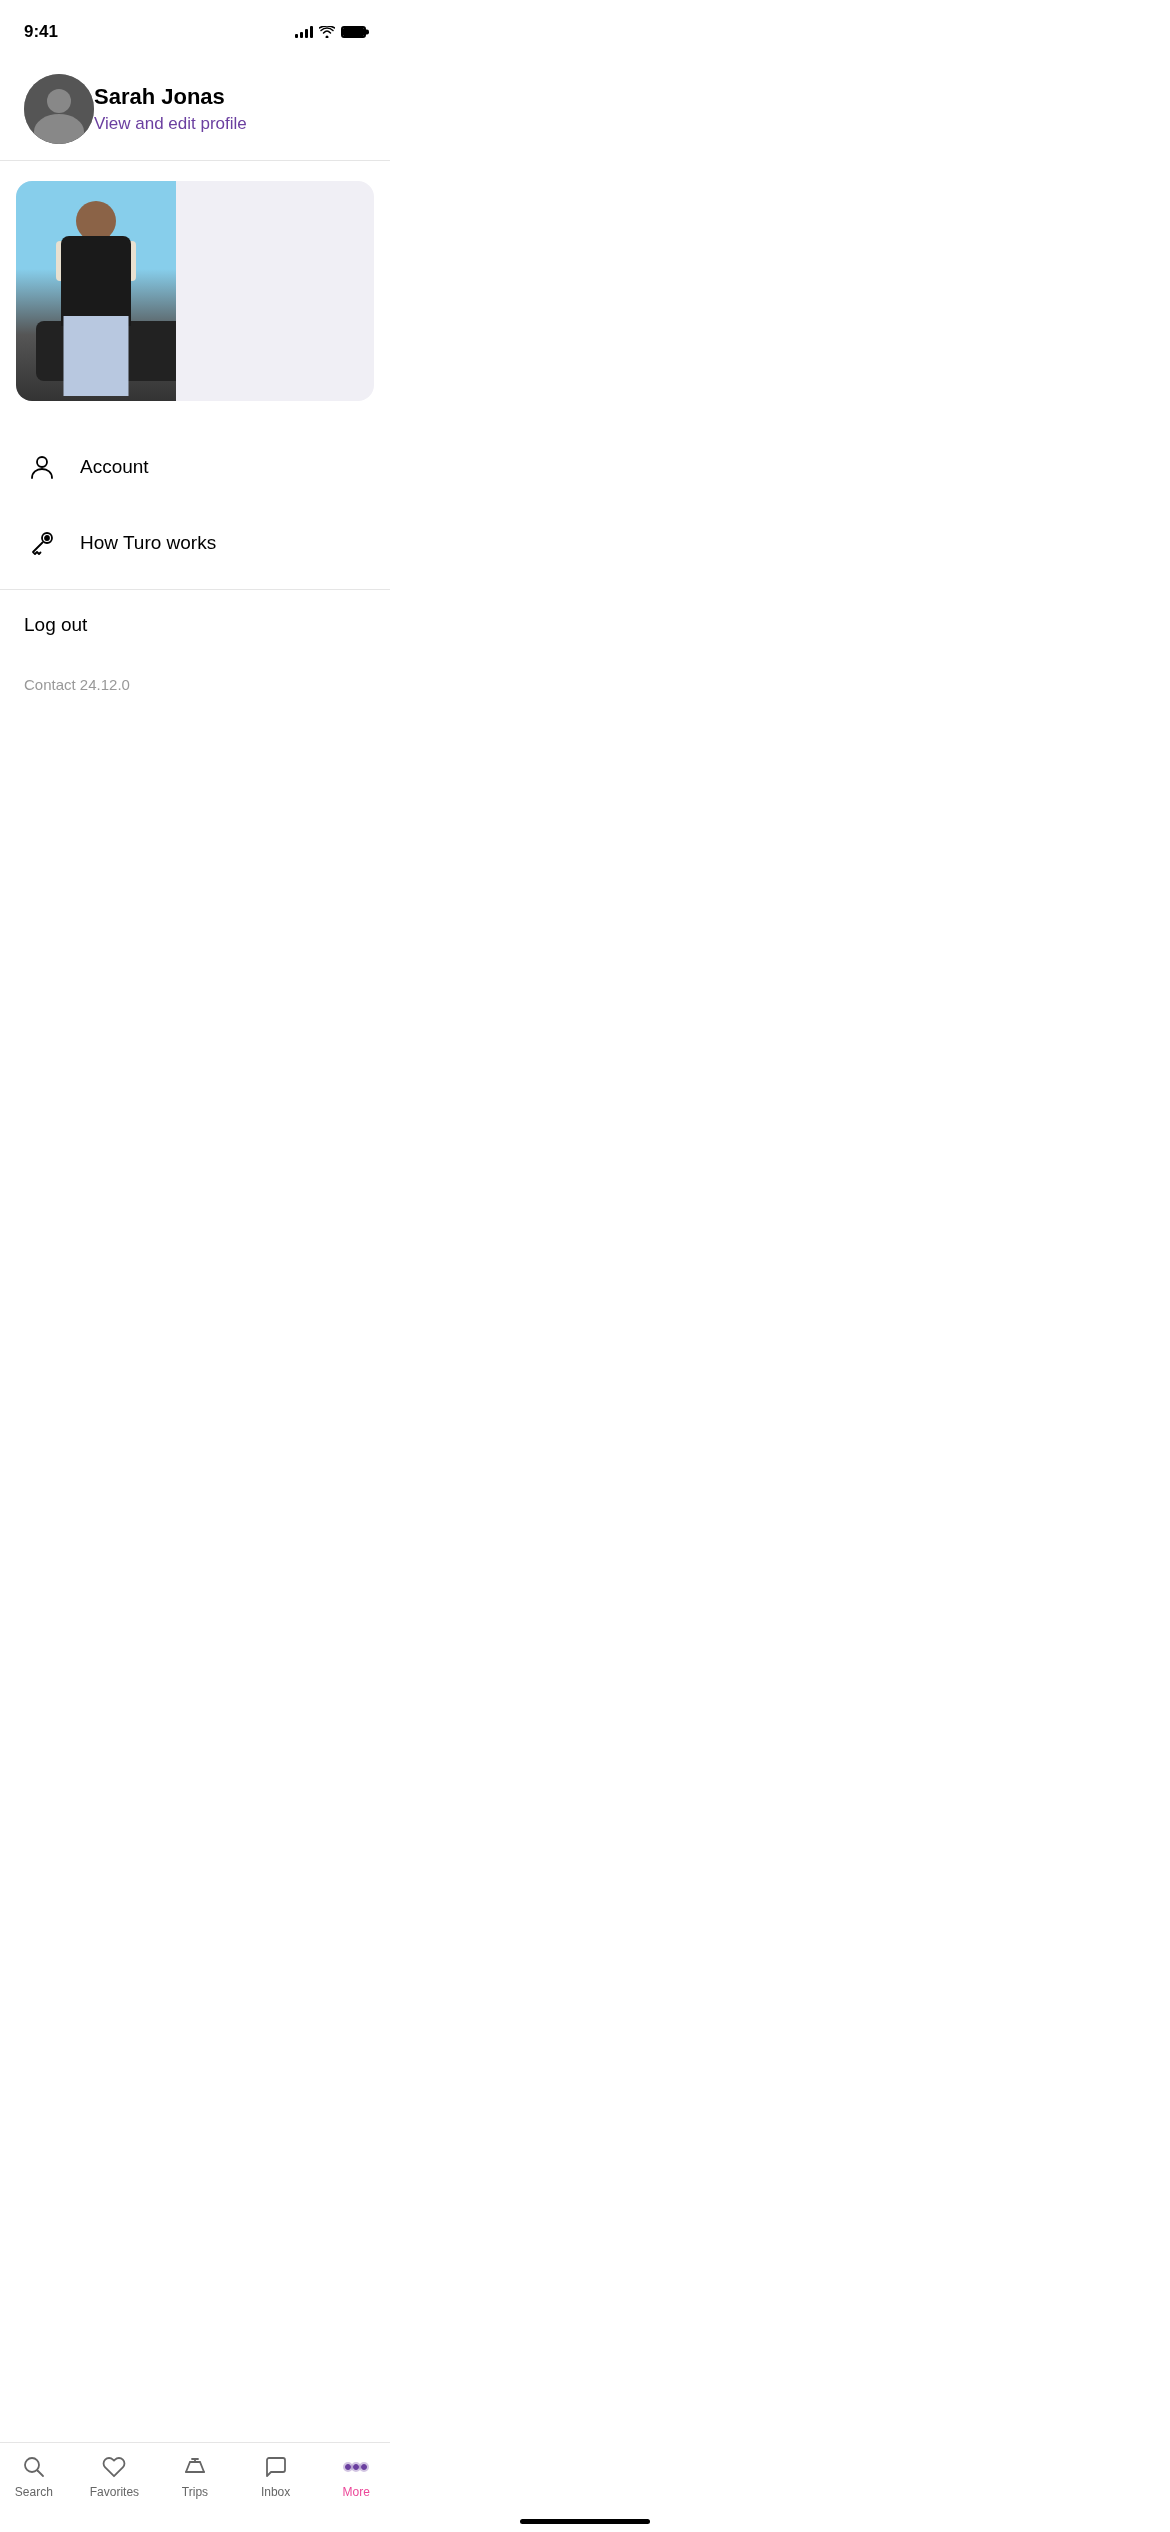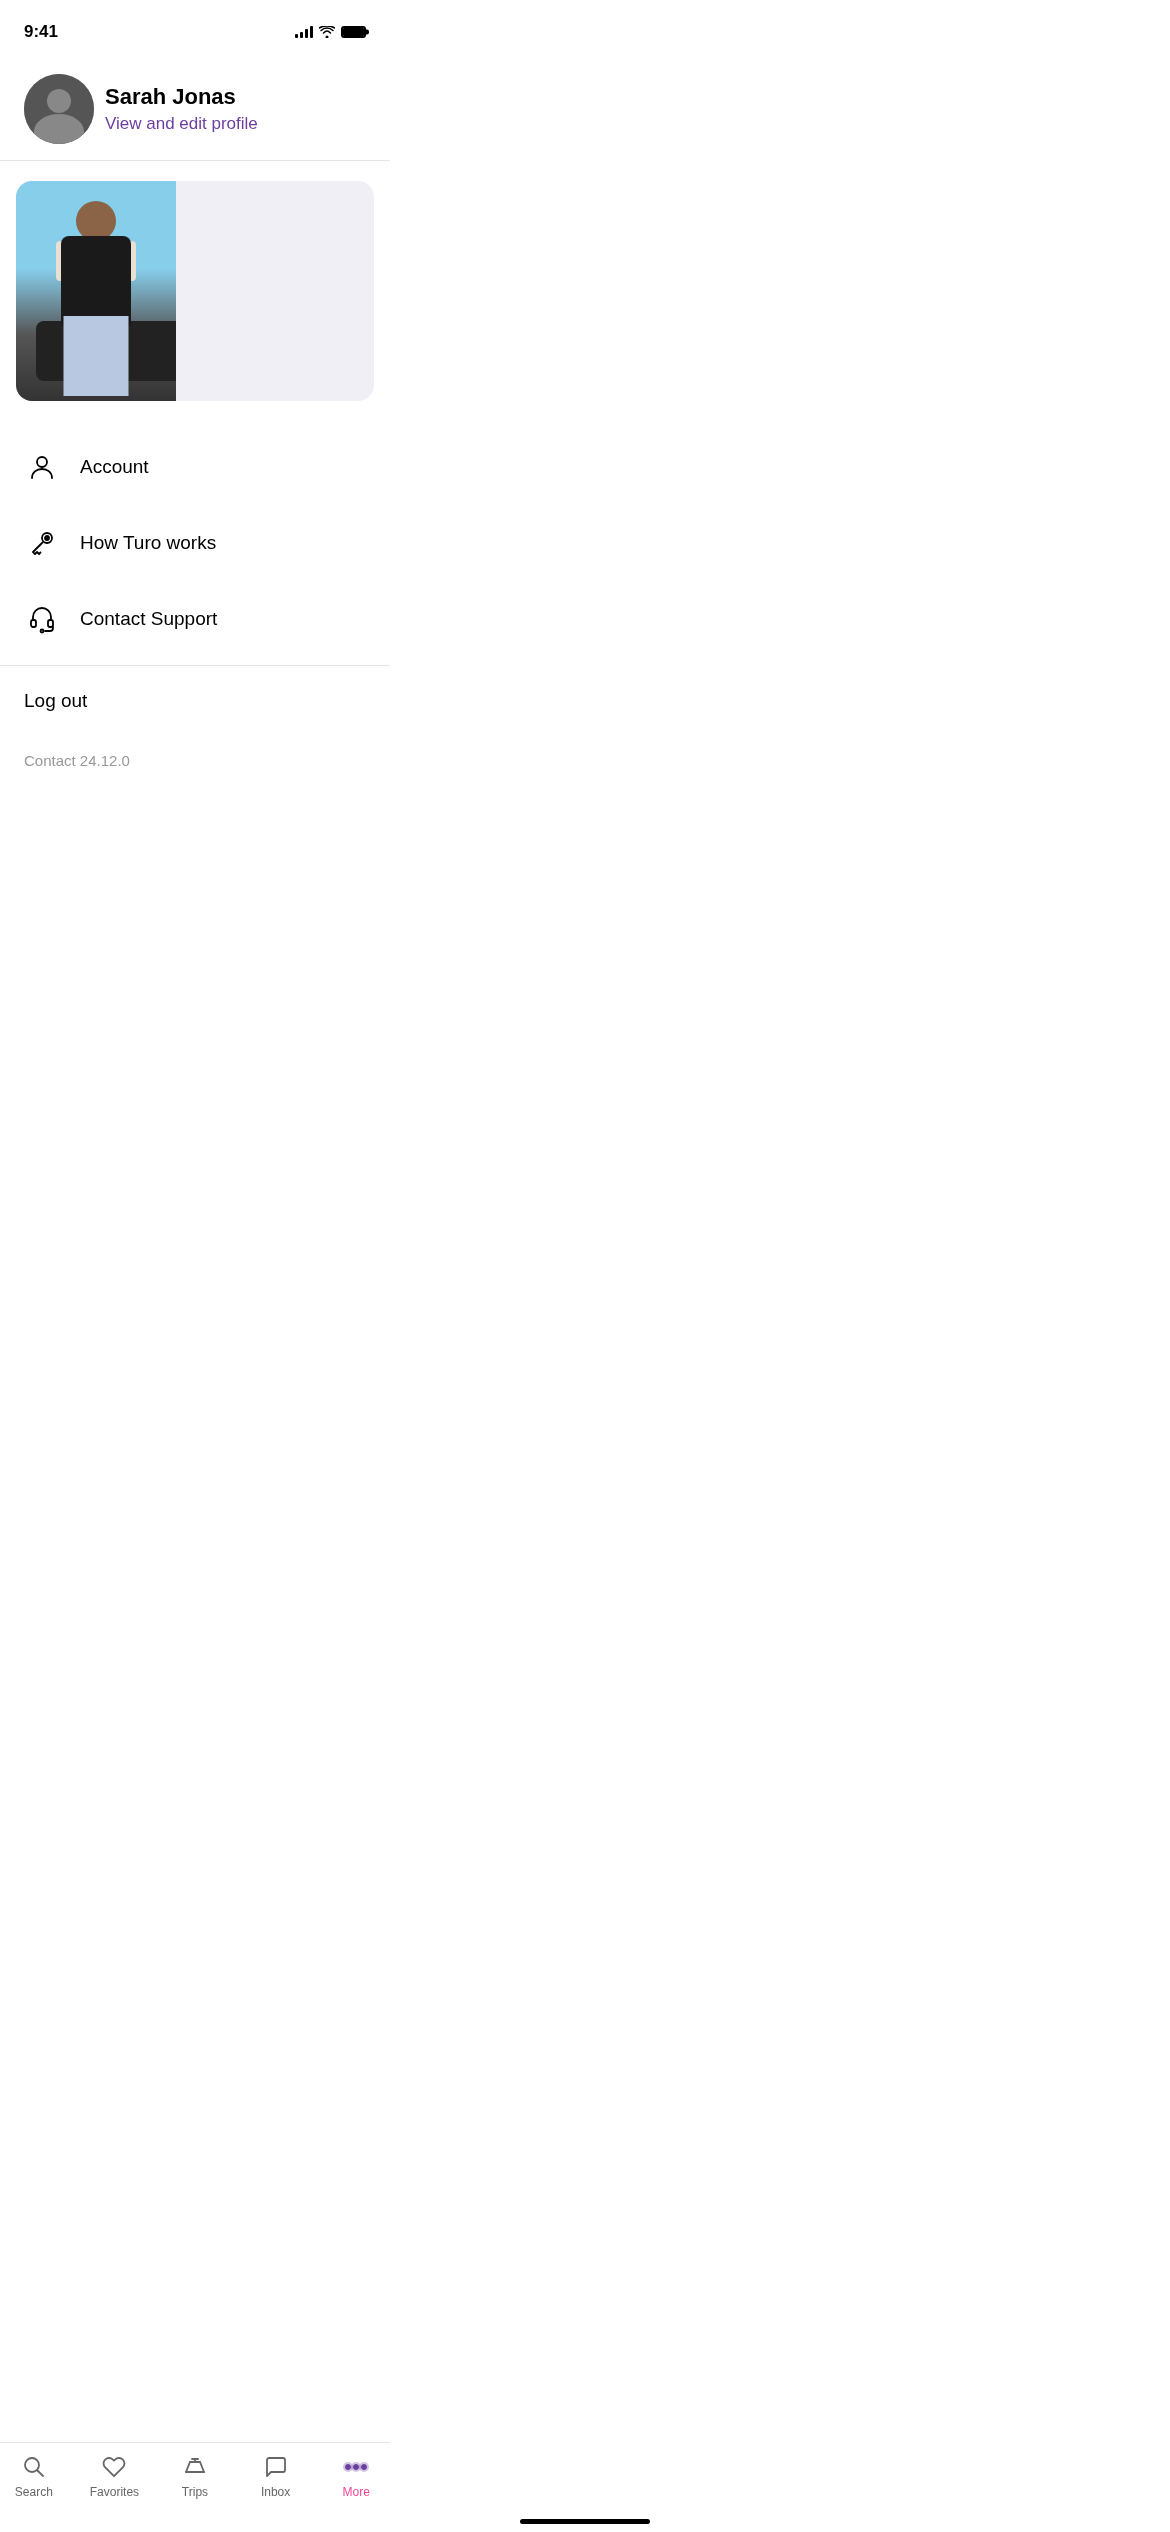--- a/index.html
+++ b/index.html
@@ -72,21 +72,21 @@
       height: 100%;
       background: #000;
       border-radius: 1px;
     }
 
     
     .profile-section {
       display: flex;
       align-items: center;
       padding: 24px 24px 16px 24px;
-      gap: 11px;
+      gap: 0;
     }
 
     .avatar {
       width: 70px;
       height: 70px;
       border-radius: 50%;
       background: #888;
       overflow: hidden;
       flex-shrink: 0;
     }
@@ -436,32 +436,20 @@
     <div class="menu-icon">
       <svg viewBox="0 0 30 30" fill="none" stroke="#000" stroke-width="1.8" stroke-linecap="round" stroke-linejoin="round">
         <circle cx="20" cy="10" r="5"></circle>
         <path d="M15.5 14.5L6 24l2 2 2-2 2 2 1.5-1.5"></path>
         <circle cx="20" cy="10" r="2" fill="#000"></circle>
       </svg>
     </div>
     <span class="menu-label">How Turo works</span>
   </div>
 
-  <div class="menu-item">
-    <div class="menu-icon">
-      <svg viewBox="0 0 30 30" fill="none" stroke="#000" stroke-width="1.8" stroke-linecap="round" stroke-linejoin="round">
-        <path d="M6 16v-3a9 9 0 0 1 18 0v3"></path>
-        <rect x="4" y="16" width="5" height="7" rx="2"></rect>
-        <rect x="21" y="16" width="5" height="7" rx="2"></rect>
-        <path d="M26 23v1a3 3 0 0 1-3 3h-5"></path>
-        <circle cx="15" cy="27" r="1.5"></circle>
-      </svg>
-    </div>
-    <span class="menu-label">Contact Support</span>
-  </div>
 
 
 </div>
 
 <div class="divider"></div>
 
 <div class="logout-section">
   <span class="logout-text">Log out</span>
 </div>
 

